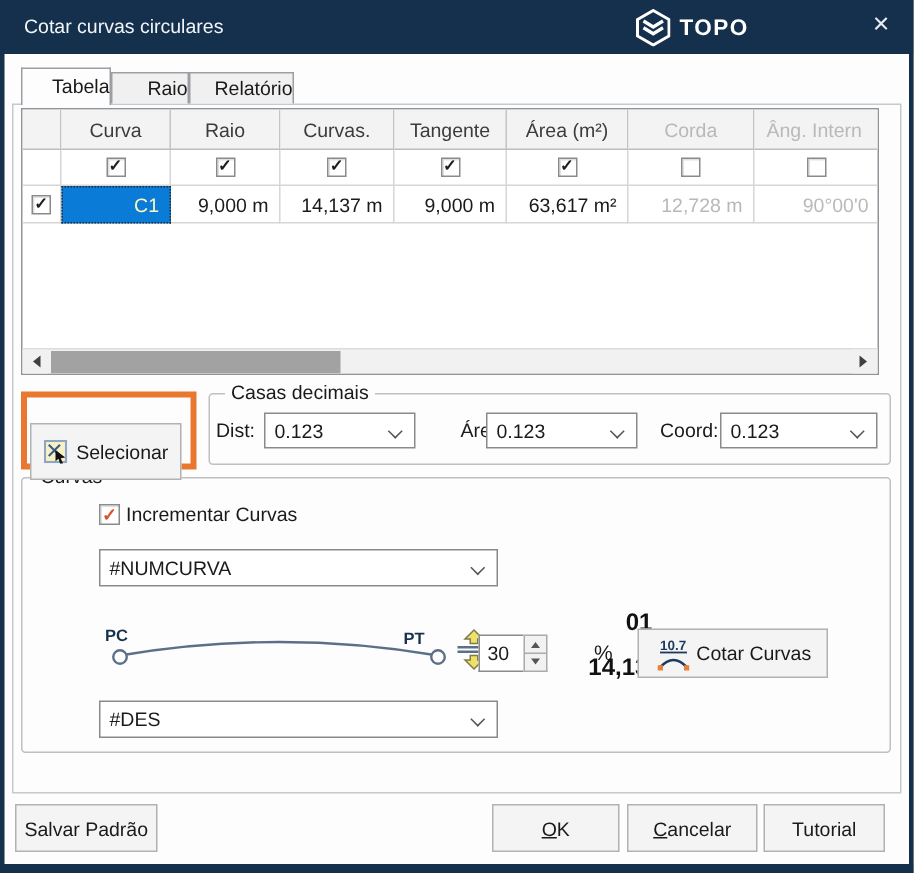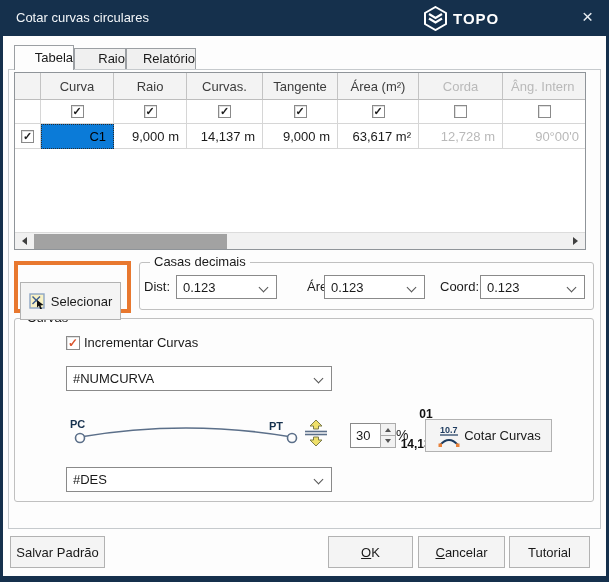--- a/index.html
+++ b/index.html
@@ -26,21 +26,21 @@
   
   .tbl{position:absolute;left:14px;top:72px;width:572px;height:178px;border:1px solid #8f9499;background:#fff;z-index:5;overflow:hidden;}
   .trow{display:grid;grid-template-columns:26px 73px 73px 76px 75px 81px 84px 84px;}
   .th{height:27px;background:#f3f3f3;border-right:1px solid #c3c3c3;border-bottom:1px solid #bdbdbd;
       font-size:13px;color:#3c3c3c;display:flex;align-items:center;justify-content:center;white-space:nowrap;overflow:hidden;}
   .td{height:24px;border-right:1px solid #d6d6d6;border-bottom:1px solid #d6d6d6;display:flex;align-items:center;justify-content:center;font-size:13px;color:#1a1a1a;white-space:nowrap;overflow:hidden;}
   .tdata .td{height:25px;}
   .num{justify-content:flex-end;padding-right:7px;}
   .dim{color:#b9b9b9;}
   .clipl{justify-content:flex-start;padding-left:8px;}
-  .cell-selected{background:#0b7bd8;color:#000000;justify-content:flex-end;padding-right:7px;border:1px dotted #2b2b2b;}
+  .cell-selected{background:#0b7bd8;color:#fef9c3;justify-content:flex-end;padding-right:7px;border:1px dotted #2b2b2b;}
   .cb{width:13px;height:13px;background:#fff;border:1px solid #8a8a8a;box-shadow:inset 1px 1px 0 rgba(0,0,0,.12);
       display:inline-flex;align-items:center;justify-content:center;font-size:11px;font-weight:bold;color:#1d1d1d;line-height:1;}
   
   .hscroll{position:absolute;left:0;bottom:0;width:570px;height:17px;background:#f1f1f1;border-top:1px solid #dcdcdc;display:flex;align-items:center;}
   .sb-btn{width:17px;height:17px;display:flex;align-items:center;justify-content:center;background:#f1f1f1;}
   .tri-left{width:0;height:0;border:4px solid transparent;border-right:5px solid #404040;margin-right:2px;}
   .tri-right{width:0;height:0;border:4px solid transparent;border-left:5px solid #404040;margin-left:2px;}
   .sb-track{flex:1;height:17px;position:relative;}
   .sb-thumb{position:absolute;left:2px;top:1px;width:193px;height:15px;background:#a2a2a2;}
   .sb-spacer{margin-left:auto;}
@@ -63,23 +63,23 @@
   .fs-casas .lbl{position:absolute;top:16px;}
   .fs-casas .combo{position:absolute;top:12px;height:24px;text-align:right;}
 
   
   .fs-cotar{left:14px;top:318px;width:580px;height:184px;z-index:5;}
   .chkrow{position:absolute;left:51px;top:16px;display:flex;align-items:center;gap:4px;}
   .cb-big{width:14px;height:14px;color:#d9542e;font-size:12px;}
   .combo-wide{position:absolute;left:51px;width:266px;height:25px;}
   .curvebox{position:absolute;left:51px;top:86px;width:240px;height:54px;}
   .curvebox .tag{position:absolute;font-size:11px;font-weight:bold;color:#16314e;}
-  .curvebox .mid{position:absolute;width:100%;text-align:center;font-size:12px;font-weight:bold;color:#111;}
+  .curvebox .mid{position:absolute;width:100%;text-align:center;font-size:16px;font-weight:bold;color:#111;}
   .offset-ico{position:absolute;left:288px;top:98px;}
-  .spin{position:absolute;left:335px;top:104px;display:flex;}
+  .spin{position:absolute;left:304px;top:104px;display:flex;}
   .spin-input{width:30px;height:25px;border:1px solid #8a8a8a;border-right:none;font-size:13px;padding-left:5px;color:#1a1a1a;background:#fff;}
   .spin-btns{width:16px;height:25px;display:flex;flex-direction:column;}
   .spin-b{flex:1;background:#f2f2f2;border:1px solid #ababab;display:flex;align-items:center;justify-content:center;cursor:pointer;}
   .spin-b + .spin-b{border-top:none;}
   .tri-up{width:0;height:0;border:3px solid transparent;border-bottom:4px solid #555;margin-bottom:2px;}
   .tri-dn{width:0;height:0;border:3px solid transparent;border-top:4px solid #555;margin-top:2px;}
   .pct{position:absolute;left:381px;top:108px;font-size:14px;}
   .cotar-btn{position:absolute;left:410px;top:100px;width:127px;height:33px;gap:2px;}
 
   

